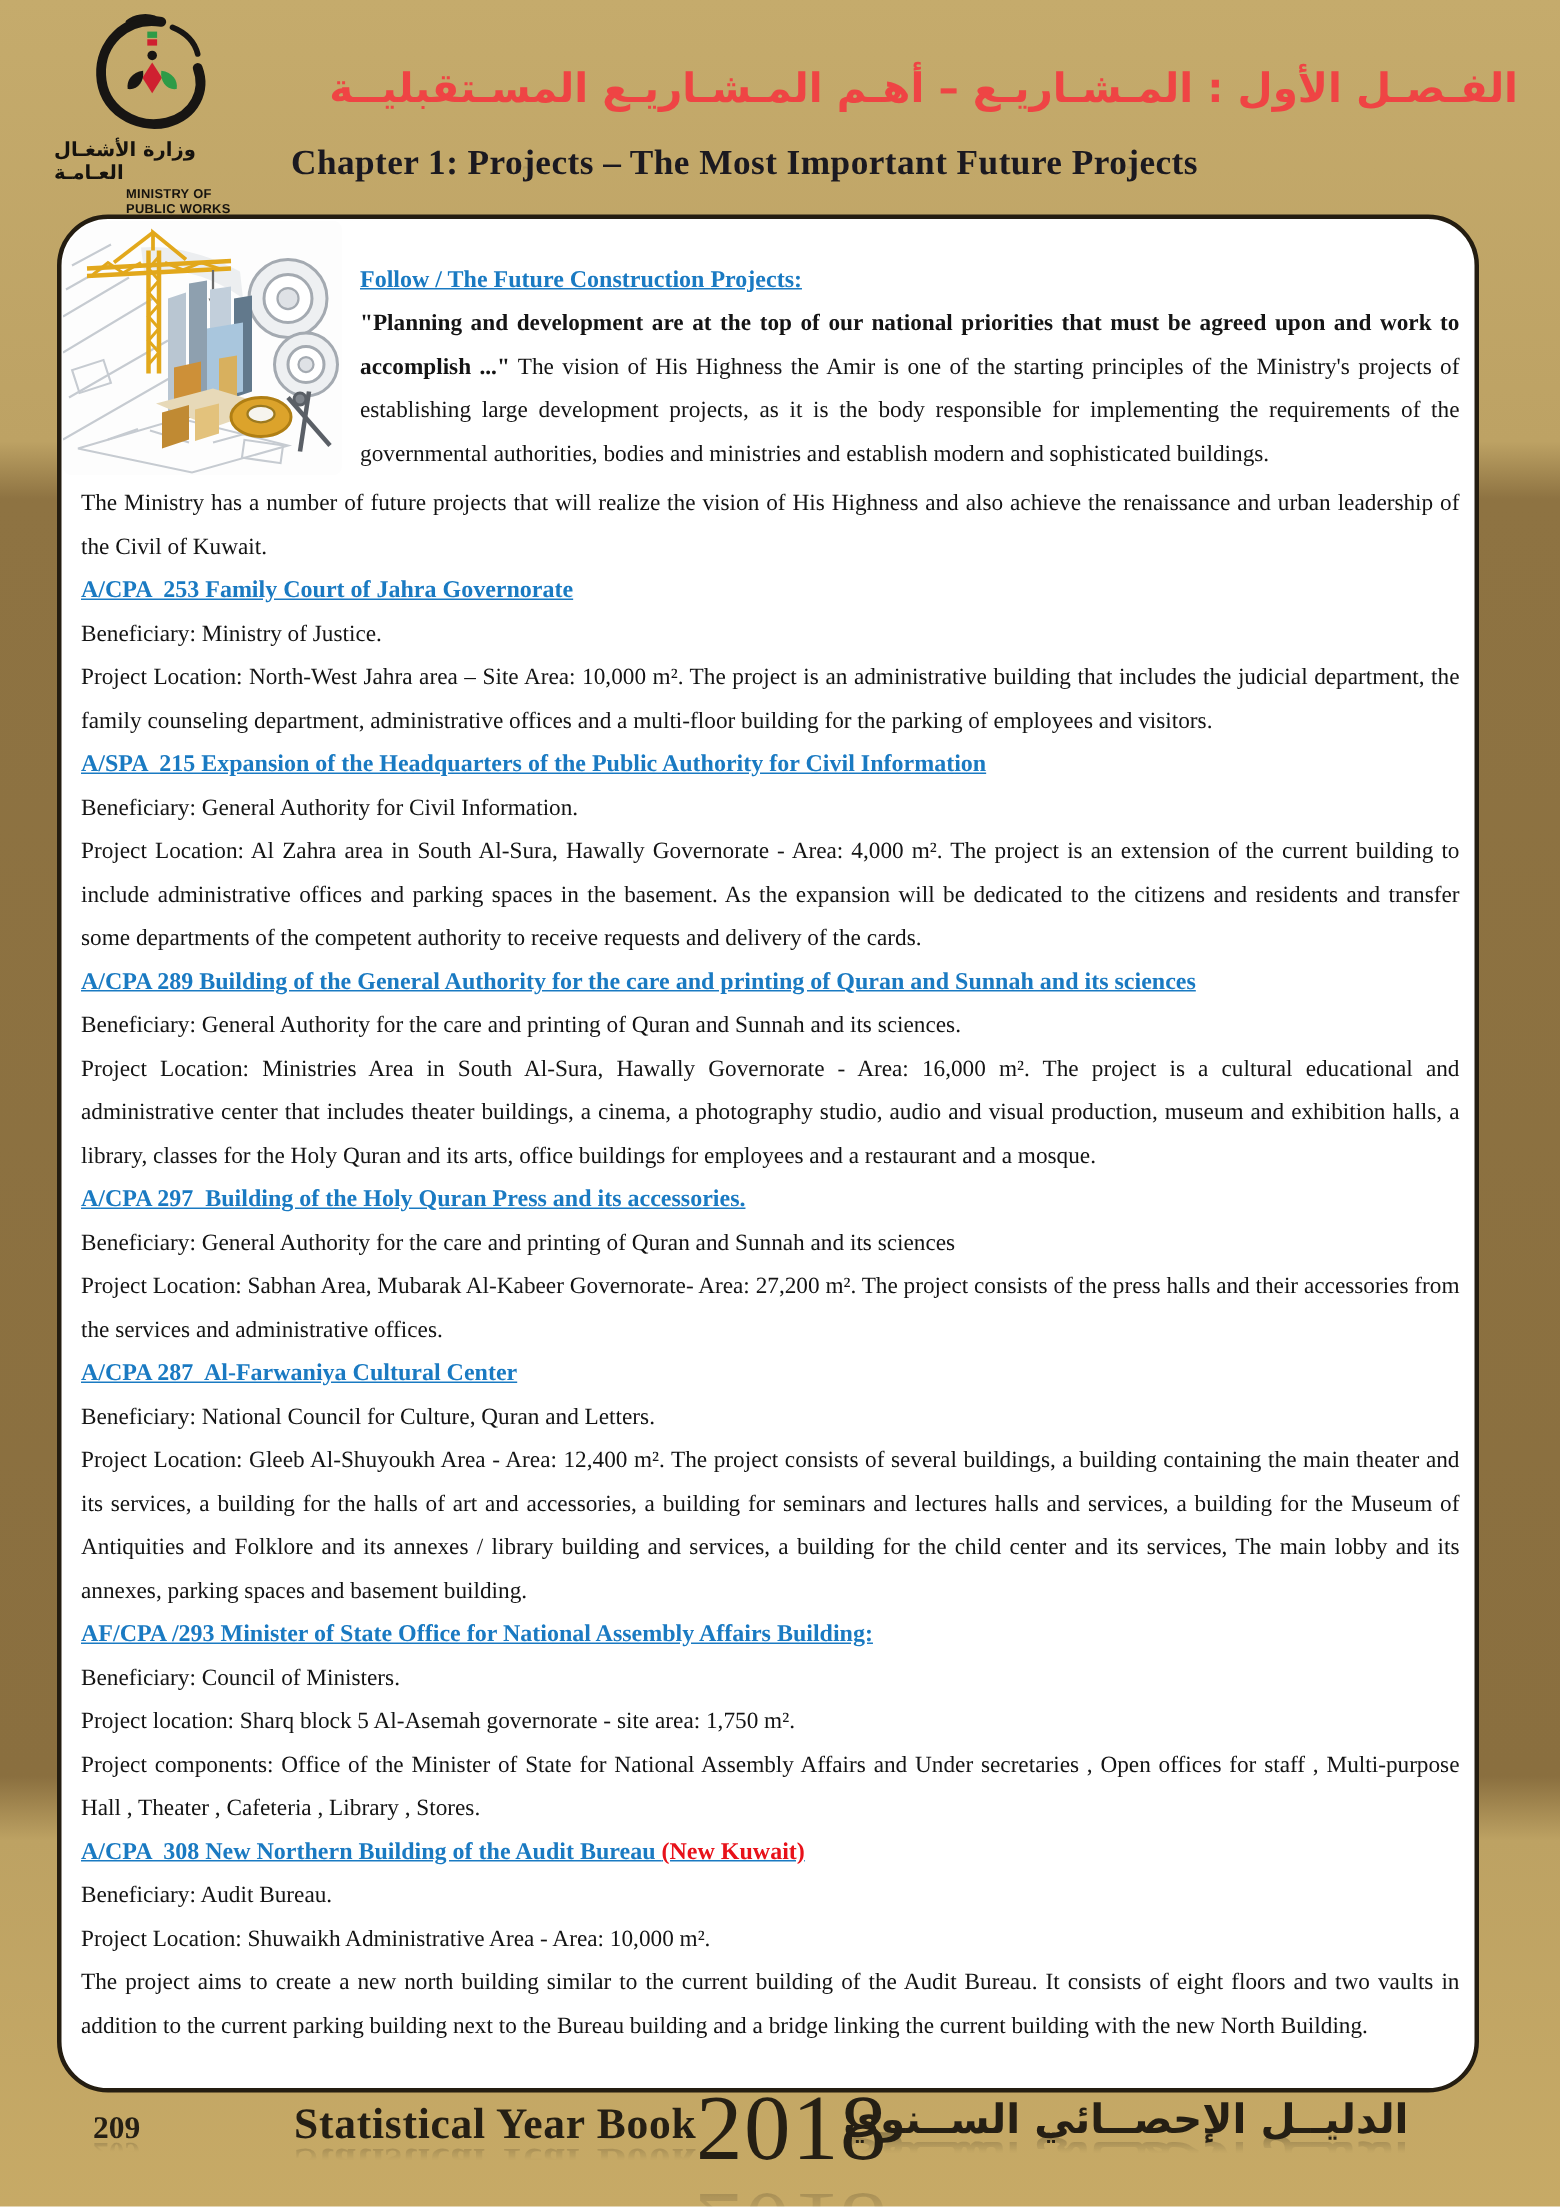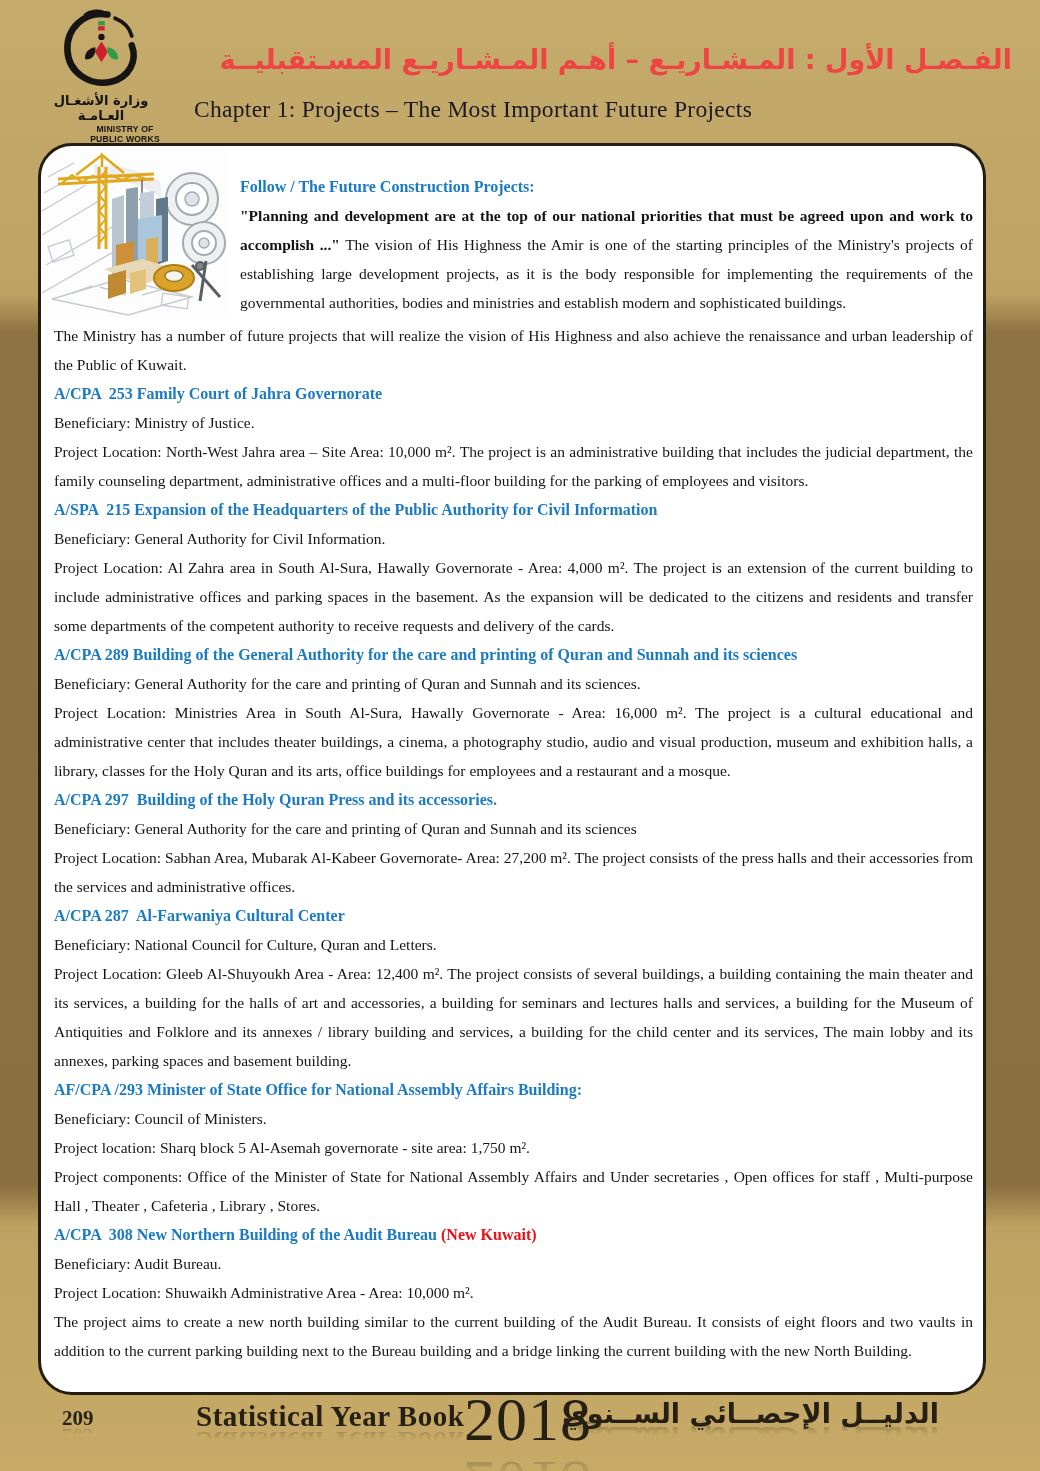--- a/index.html
+++ b/index.html
@@ -6,32 +6,32 @@
   body{
     width:1040px;height:1471px;position:relative;overflow:hidden;
     font-family:"Liberation Serif","DejaVu Serif",serif;
     background:linear-gradient(180deg,
       #c5ab6c 0%, #bda264 20%, #8e7342 22.6%,
       #8a6f3f 80.5%, #bda263 83.4%, #c7aa66 100%);
   }
   .page{position:absolute;inset:0;}
 
   
-  .logo{position:absolute;left:36px;top:8px;width:130px;text-align:center;}
+  .logo{position:absolute;left:36px;top:8px;width:130px;text-align:left;}
   .logo svg{width:84px;height:84px;display:block;margin:0 auto;}
   .logo-ar{font-family:"DejaVu Sans",sans-serif;font-weight:bold;font-size:13px;color:#16130e;margin-top:1px;}
   .logo-en{font-family:"Liberation Sans","DejaVu Sans",sans-serif;font-weight:bold;font-size:8.6px;color:#16130e;letter-spacing:.2px;margin-top:1px;padding-left:48px;}
   .title-ar{
     position:absolute;right:28px;top:44px;
     font-family:"DejaVu Sans",sans-serif;font-weight:bold;font-size:27px;color:#ef4444;
     direction:rtl;letter-spacing:0;
   }
   .title-en{
     position:absolute;left:194px;top:96px;
-    font-size:23.5px;font-weight:normal;color:#1b1920;letter-spacing:.3px;
+    font-size:23.5px;font-weight:bold;color:#1b1920;letter-spacing:.3px;
     -webkit-box-reflect:below -14px linear-gradient(rgba(0,0,0,0) 78%, rgba(0,0,0,.18));
   }
 
   
   .content-box{
     position:absolute;left:38px;top:143px;width:948px;height:1252px;
     background:#ffffff;border:3px solid #241d11;border-radius:34px;
     box-sizing:border-box;padding:26px 10px 0 13px;overflow:hidden;
   }
   .construction-img{
@@ -39,21 +39,21 @@
     border-radius:30px 6px 6px 6px;overflow:hidden;background:#fff;
   }
   .construction-img svg{display:block;width:100%;height:100%;}
 
   .content-box p, .content-box h2, .content-box h3{margin:0;}
   .content-box p{
     font-size:15.5px;line-height:29px;color:#141414;text-align:justify;
   }
   h2.blue, h3.blue{
     font-size:16px;line-height:29px;font-weight:bold;color:#1a7ac2;
-    text-align:left;white-space:pre-wrap;
+    text-align:left;white-space:pre-wrap;text-decoration:underline;
   }
   .red{color:#e8121a;}
   .clear{clear:both;}
 
   
   .footer{position:absolute;left:0;top:1398px;width:1040px;height:70px;color:#251f14;}
   .footer span{position:absolute;white-space:nowrap;
     -webkit-box-reflect:below -8px linear-gradient(rgba(0,0,0,0) 55%, rgba(40,30,15,.35));}
   .pg{left:62px;top:8px;font-size:21px;font-weight:bold;}
   .syb{left:196px;top:2px;font-size:29px;font-weight:bold;letter-spacing:.5px;}
@@ -144,21 +144,21 @@
         <g stroke="#5a5f66" stroke-width="3" fill="none">
           <path d="M150 118 L178 150"></path>
           <path d="M164 114 L158 154"></path>
           <circle cx="158" cy="119" r="4" fill="#81868d" stroke-width="2"></circle>
         </g>
       </svg>
     </div>
 
     <h2 class="blue">Follow / The Future Construction Projects:</h2>
     <p><b>"Planning and development are at the top of our national priorities that must be agreed upon and work to accomplish ..."</b><span> The vision of His Highness the Amir is one of the starting principles of the Ministry's projects of establishing large development projects, as it is the body responsible for implementing the requirements of the governmental authorities, bodies and ministries and establish modern and sophisticated buildings.</span></p>
-    <p class="clear">The Ministry has a number of future projects that will realize the vision of His Highness and also achieve the renaissance and urban leadership of the Public of Kuwait.</p>
+    <p class="clear">The Ministry has a number of future projects that will realize the vision of His Highness and also achieve the renaissance and urban leadership of the Civil of Kuwait.</p>
 
     <h3 class="blue"><span>A/CPA  253 Family Court of Jahra Governorate</span></h3>
     <p>Beneficiary: Ministry of Justice.</p>
     <p>Project Location: North-West Jahra area – Site Area: 10,000 m². The project is an administrative building that includes the judicial department, the family counseling department, administrative offices and a multi-floor building for the parking of employees and visitors.</p>
 
     <h3 class="blue"><span>A/SPA  215 Expansion of the Headquarters of the Public Authority for Civil Information</span></h3>
     <p>Beneficiary: General Authority for Civil Information.</p>
     <p>Project Location: Al Zahra area in South Al-Sura, Hawally Governorate - Area: 4,000 m². The project is an extension of the current building to include administrative offices and parking spaces in the basement. As the expansion will be dedicated to the citizens and residents and transfer some departments of the competent authority to receive requests and delivery of the cards.</p>
 
     <h3 class="blue"><span>A/CPA 289 Building of the General Authority for the care and printing of Quran and Sunnah and its sciences</span></h3>

